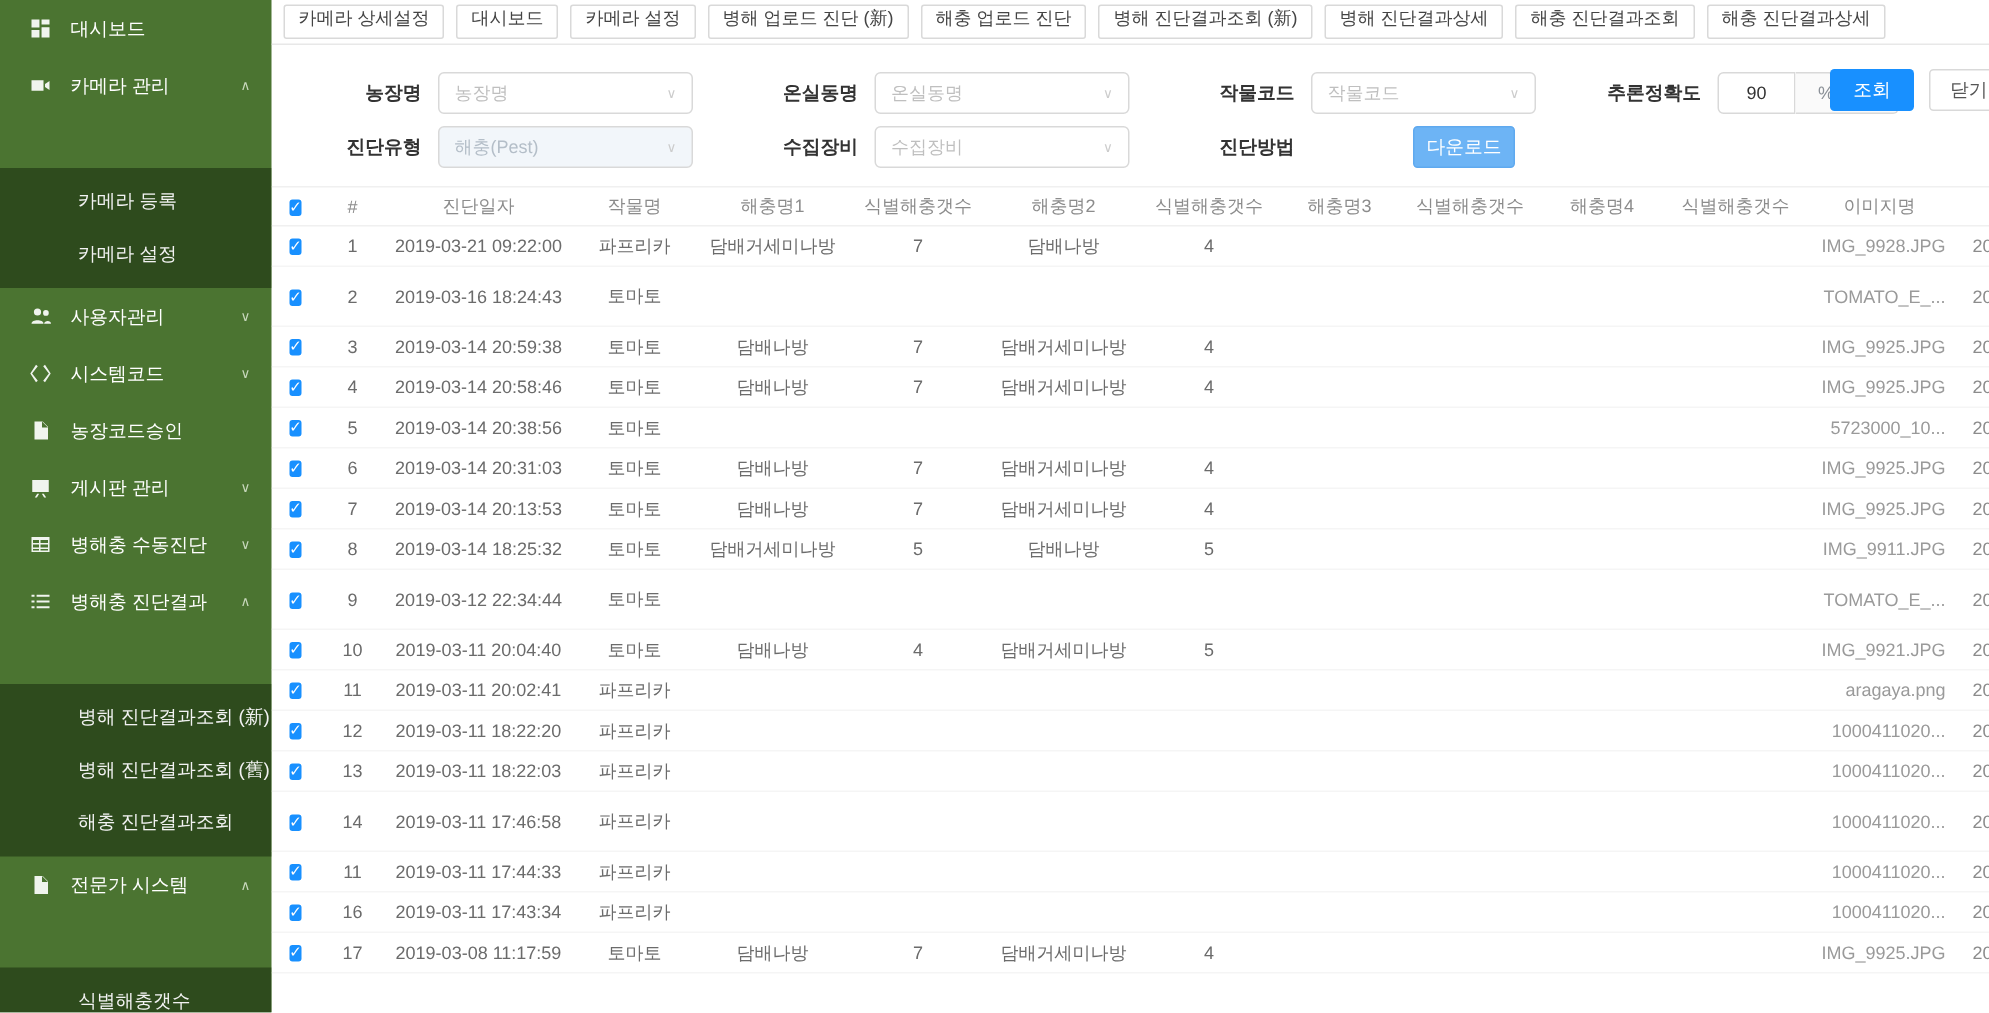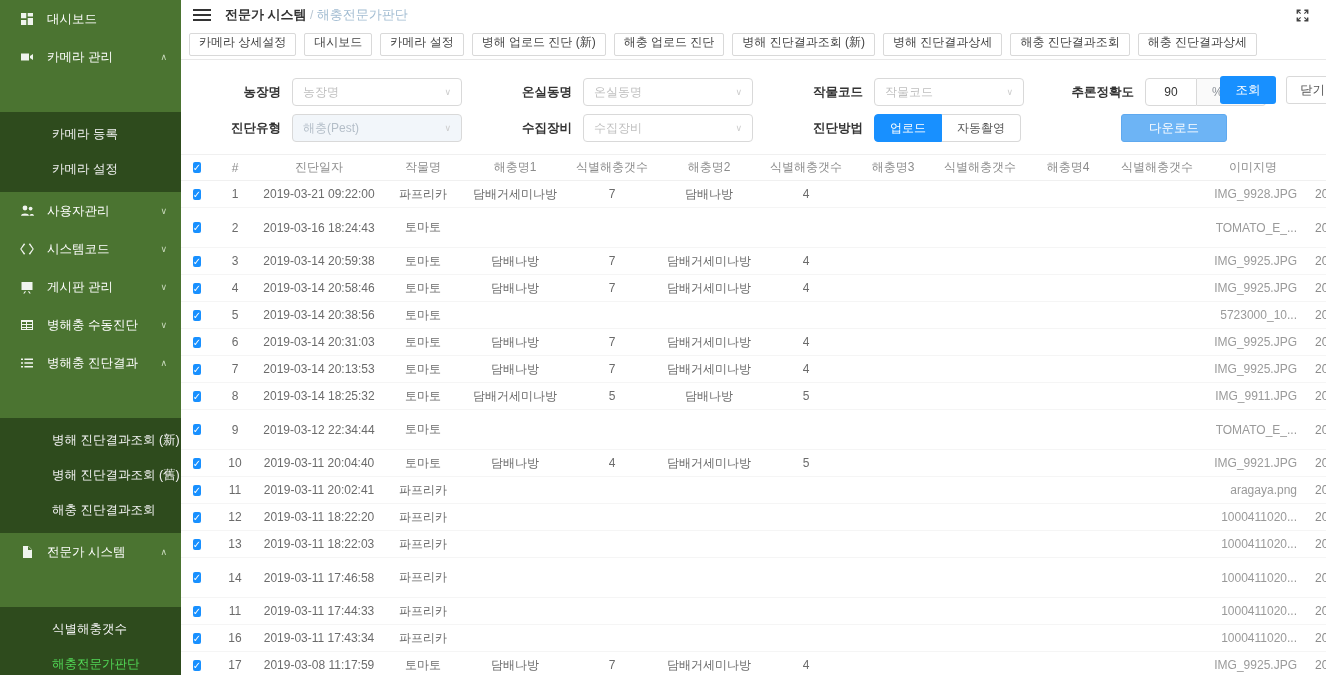--- a/index.html
+++ b/index.html
@@ -42,21 +42,21 @@
   .fchev { color:#ccc; font-size:9px; }
   .gap { width:44px; }
   .acc-wrap { display:flex; }
   .acc-input { width:52px; height:28px; border:1px solid #d9d9d9; border-radius:4px 0 0 4px; text-align:center; font-size:12px; color:#333; outline:none; }
   .acc-addon { height:28px; border:1px solid #d9d9d9; border-left:none; border-radius:0 4px 4px 0; display:flex; align-items:center; padding:0 15px; color:#8a9097; background:#fafafa; white-space:nowrap; }
   .seg { display:flex; }
   .seg-btn { height:28px; padding:0 15px; display:flex; align-items:center; border:1px solid #d9d9d9; background:#fff; color:#555; cursor:pointer; white-space:nowrap; }
   .seg-btn.on { background:#1890ff; border-color:#1890ff; color:#fff; border-radius:4px 0 0 4px; }
   .seg-btn.off { border-left:none; border-radius:0 4px 4px 0; }
   .btn { height:28px; border-radius:3px; display:flex; align-items:center; justify-content:center; font-size:12.5px; cursor:pointer; white-space:nowrap; }
-  .btn-download { width:106px; margin-left:100px; background:#6db4f5; color:#fff; border:1px solid #5fa9ef; }
+  .btn-download { width:68px; margin-left:68px; background:#6db4f5; color:#fff; border:1px solid #5fa9ef; }
   .btn-search { position:absolute; top:16px; right:50px; width:56px; background:#1890ff; color:#fff; }
   .btn-close { position:absolute; top:16px; right:-18px; width:58px; background:#fff; border:1px solid #d9d9d9; color:#555; justify-content:flex-start; padding-left:13px; }
 
   
   .table { flex:1 1 auto; overflow:hidden; --cols: 32px 44px 124px 84px 100px 94px 100px 94px 80px 94px 82px 96px 96px 60px; }
   .thead { display:grid; grid-template-columns:var(--cols); height:27px; align-items:center; color:#8c8c8c; border-top:1px solid #f0f0f0; border-bottom:1px solid #f0f0f0; }
   .thead span { text-align:center; white-space:nowrap; }
   .trow { display:grid; grid-template-columns:var(--cols); min-height:27px; align-items:center; border-bottom:1px solid #f5f5f5; color:#6b6b6b; }
   .trow.tall { min-height:40px; }
   .cell { text-align:center; white-space:nowrap; overflow:hidden; }
@@ -112,20 +112,28 @@
           <svg viewBox="0 0 14 14">
             <path d="M5.2 2.2 1.4 7l3.8 4.8-1.2 1L.2 7 4 1.2zM8.8 2.2 12.6 7l-3.8 4.8 1.2 1L13.8 7 10 1.2z"></path>
           </svg>
         </span>
       <span>시스템코드</span>
       <span class="chev">∨</span>
     </div>
     <div class="side-item">
       <span class="s-ico">
           <svg viewBox="0 0 14 14">
+            <path d="M3 1h5.5L12 4.5V13H3zM8 1v4h4z"></path>
+          </svg>
+        </span>
+      <span>농장코드승인</span>
+    </div>
+    <div class="side-item">
+      <span class="s-ico">
+          <svg viewBox="0 0 14 14">
             <path d="M1.5 2h11v8h-11zM4.8 11.2 3.2 13.6h1.4l1.5-2.4zM9.2 11.2l1.6 2.4H9.4l-1.5-2.4zM3 4h8v1H3zM3 6h8v1H3z"></path>
           </svg>
         </span>
       <span>게시판 관리</span>
       <span class="chev">∨</span>
     </div>
     <div class="side-item">
       <span class="s-ico">
           <svg viewBox="0 0 14 14">
             <path d="M1 2h12v10H1zm1 2v2h4V4zm5 0v2h5V4zM2 7v2h4V7zm5 0v2h5V7zm-5 3v1h4v-1zm5 0v1h5v-1z" fill-rule="evenodd"></path>
@@ -168,34 +176,20 @@
           <span>식별해충갯수</span>
         </div>
       <div class="sub-item active">
           <span>해충전문가판단</span>
         </div>
     </div>
   </nav>
 
   <div class="main">
 
-    <div class="topbar">
-      <div class="hamburger"></div>
-      <div>
-        <span class="crumb-root">전문가 시스템</span>
-        <span class="crumb-sep">/</span>
-        <span class="crumb-cur">해충전문가판단</span>
-      </div>
-      <div class="fullscreen">
-        <svg viewBox="0 0 16 16" fill="none" stroke-width="1.6">
-            <path d="M2.5 6V2.5H6M10 2.5h3.5V6M13.5 10v3.5H10M6 13.5H2.5V10"></path>
-            <path d="M2.5 2.5 6 6M13.5 2.5 10 6M13.5 13.5 10 10M2.5 13.5 6 10" stroke-width="1.2"></path>
-          </svg>
-      </div>
-    </div>
 
     <div class="tabbar">
   <div class="tab">
 
     <span class="tab-label">카메라 상세설정</span>
     <span class="tab-close">×</span>
   </div>
 
   <div class="tab">
 
@@ -282,24 +276,20 @@
           <span class="fchev">∨</span>
         </div>
         <span class="gap"></span>
         <span class="flabel">수집장비</span>
         <div class="fselect">
           <span>수집장비</span>
           <span class="fchev">∨</span>
         </div>
         <span class="gap"></span>
         <span class="flabel">진단방법</span>
-        <div class="seg">
-          <div class="seg-btn on">업로드</div>
-          <div class="seg-btn off">자동촬영</div>
-        </div>
         <div class="btn btn-download">다운로드</div>
       </div>
     </div>
 
     <div class="table">
       <div class="thead">
         <span class="cell"><span class="cb">✓</span></span>
         <span>#</span>
         <span>진단일자</span>
         <span>작물명</span>

